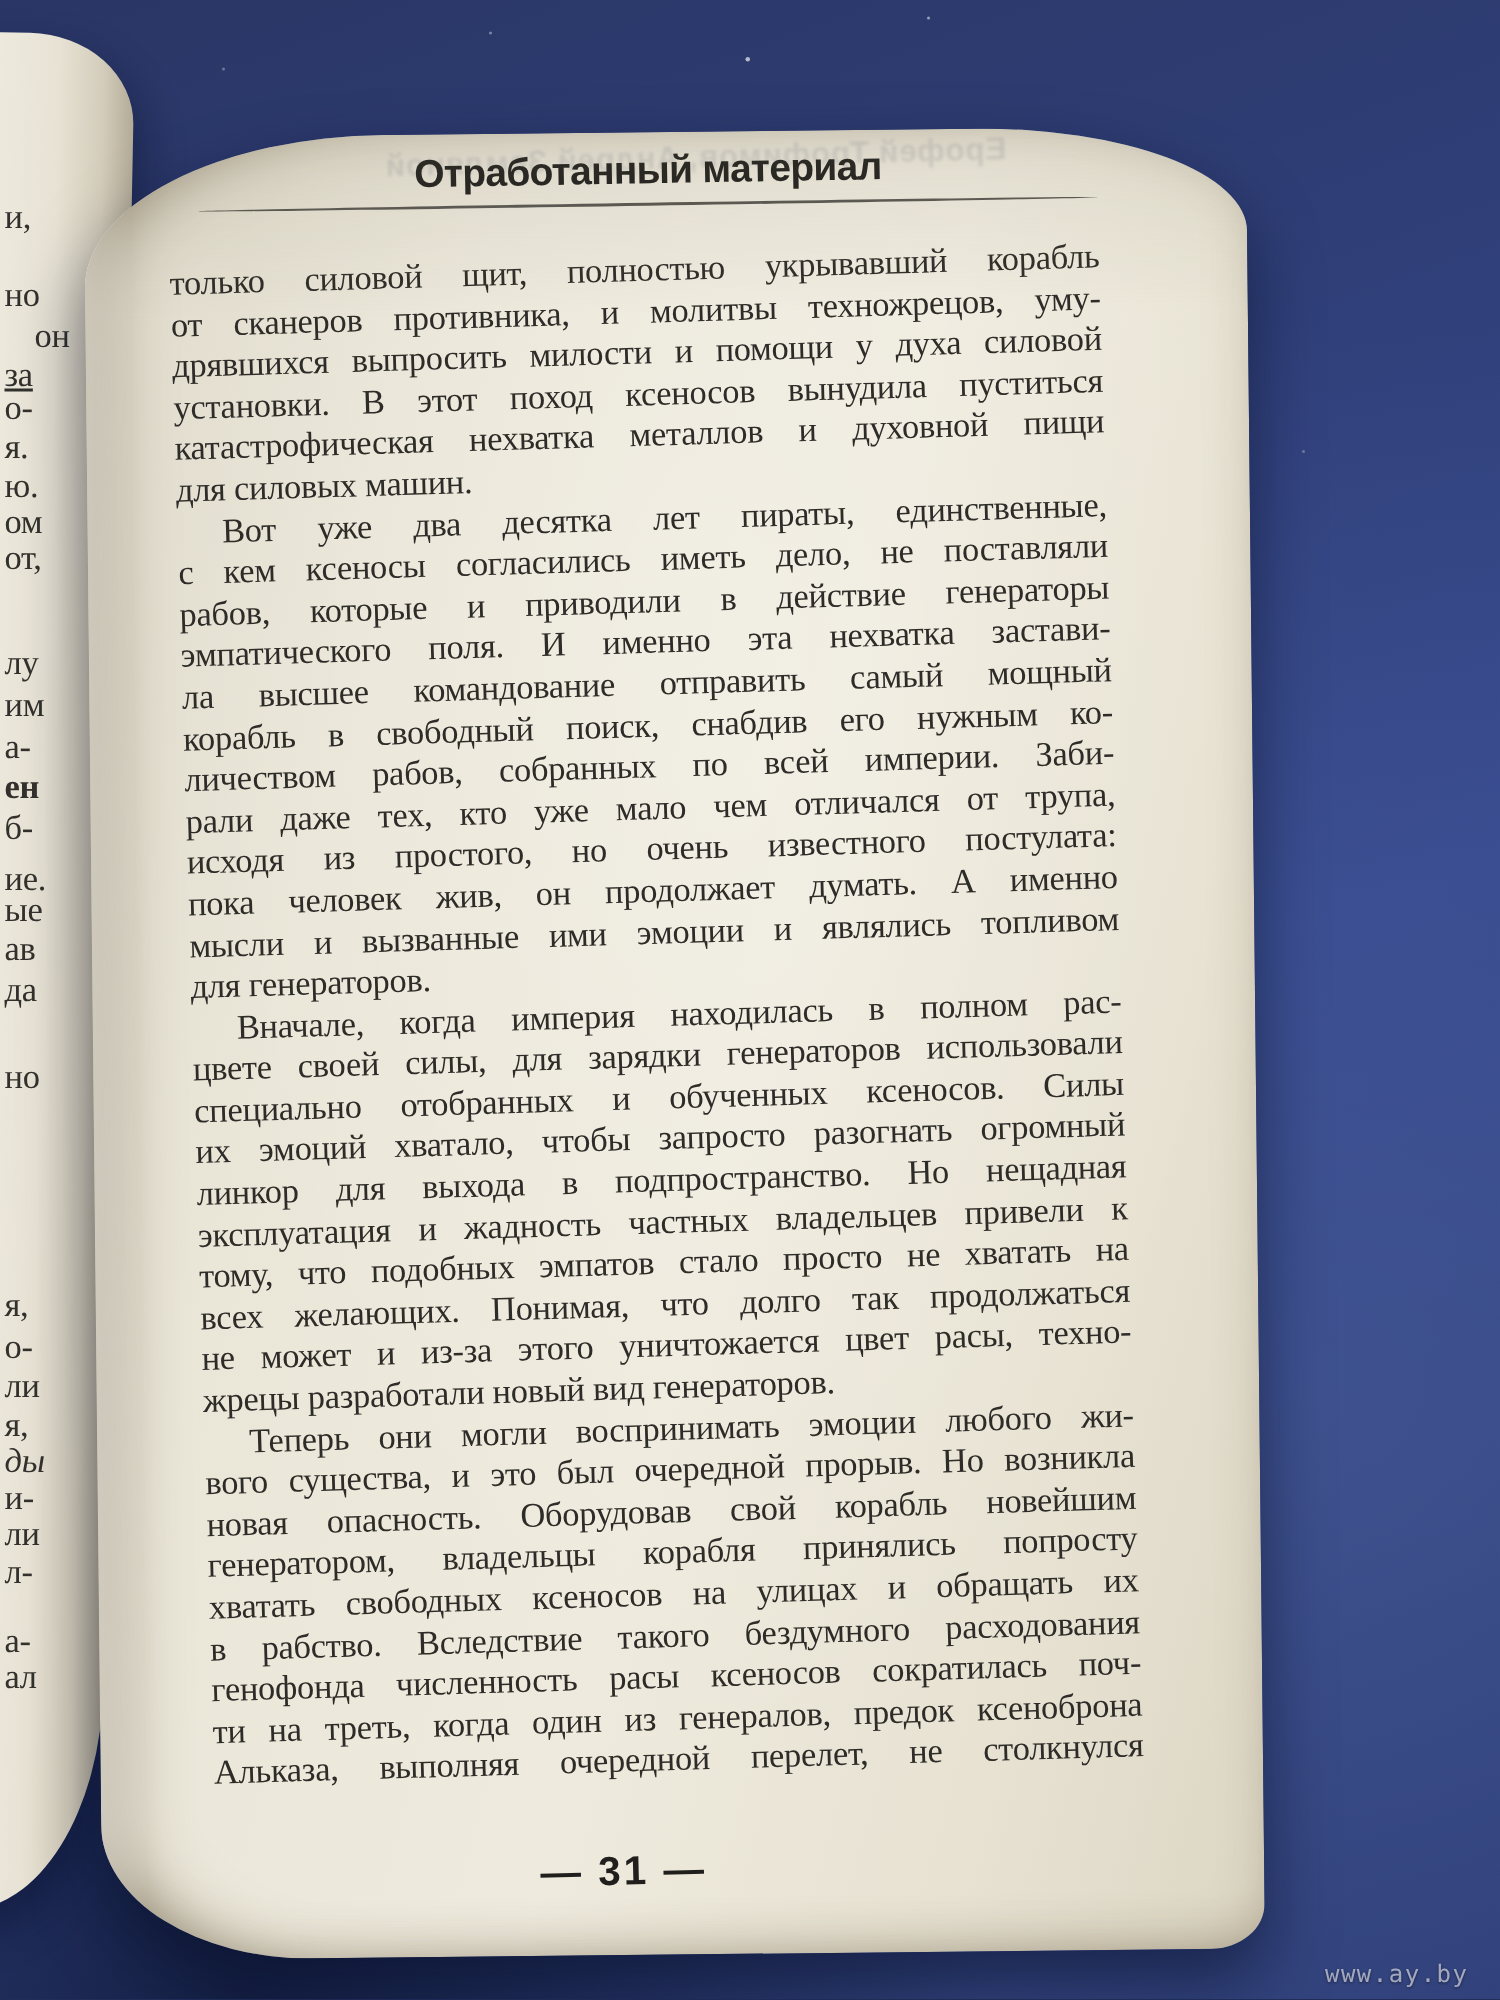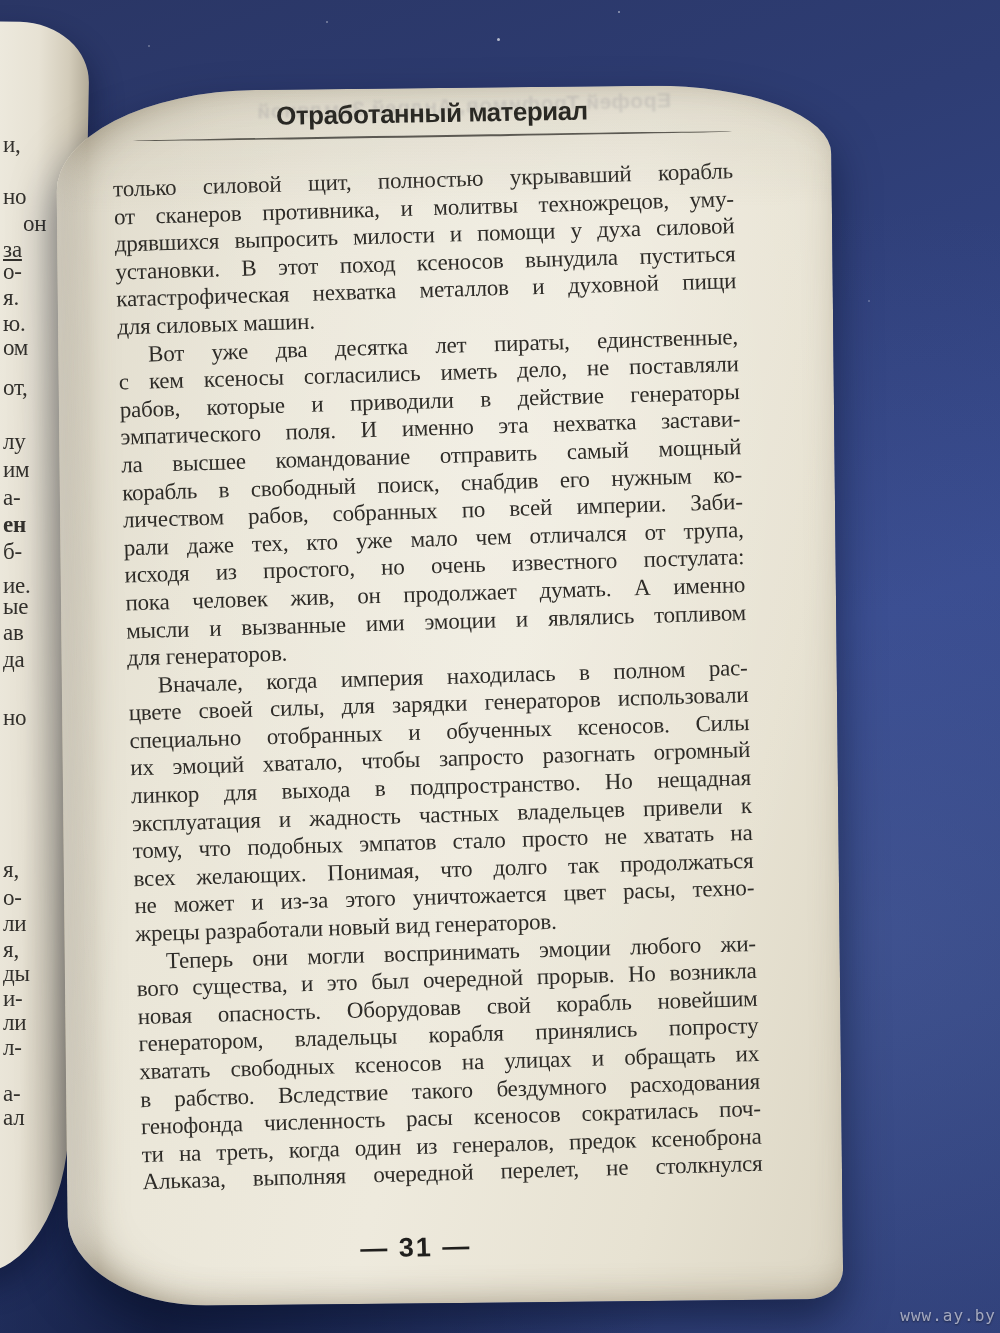--- a/index.html
+++ b/index.html
@@ -81,21 +81,21 @@
     text-align:justify;text-align-last:justify;height:27.6px;overflow:visible;
   }
   .line.indent{text-indent:30px;}
   .line.lastline{text-align-last:left;}
   .footer{
     position:absolute;left:66px;top:1146px;width:620px;text-align:center;
     transform:translateX(-28px) rotate(-0.8deg);
     font:700 27px/1 "Liberation Sans",sans-serif;color:#201f1d;letter-spacing:2px;
   }
   .watermark{
-    position:absolute;right:4px;bottom:8px;z-index:6;
+    position:absolute;right:21px;bottom:8px;z-index:6;
     font:16px "DejaVu Sans Mono",monospace;color:rgba(240,240,248,.62);
     letter-spacing:1px;text-shadow:0 1px 2px rgba(0,0,0,.45);
   }
 </style>
 </head>
 <body>
 
 <div class="photo">
   <div class="specks">
       <i></i>
@@ -108,36 +108,36 @@
   <div class="left-page"></div>
   <div class="fragments" id="fragments">
       <span class="frag" style="top: 133px;">и,</span>
       <span class="frag" style="top: 185px;">но</span>
       <span class="frag" style="top: 212px; margin-left: 20px;">он</span>
       <span class="frag" style="top: 238px; text-decoration: underline;">за</span>
       <span class="frag" style="top: 260px;">о-</span>
       <span class="frag" style="top: 286px;">я.</span>
       <span class="frag" style="top: 312px;">ю.</span>
       <span class="frag" style="top: 336px; text-align: center;">ом</span>
-      <span class="frag" style="top: 376px;">от,</span>
+      <span class="frag" style="top: 360px;">от,</span>
       <span class="frag" style="top: 430px;">лу</span>
       <span class="frag" style="top: 458px; font-family: Liberation Serif, serif;">им</span>
       <span class="frag" style="top: 486px;">а-</span>
       <span class="frag" style="top: 513px; font-weight: bold;">ен</span>
       <span class="frag" style="top: 540px;">б-</span>
       <span class="frag" style="top: 595px;">ые</span>
       <span class="frag" style="top: 574px;">ие.</span>
       <span class="frag" style="top: 621px;">ав</span>
       <span class="frag" style="top: 648px; text-align: right;">да</span>
       <span class="frag" style="top: 706px;">но</span>
       <span class="frag" style="top: 858px;">я,</span>
       <span class="frag" style="top: 886px;">о-</span>
       <span class="frag" style="top: 912px;">ли</span>
       <span class="frag" style="top: 938px;">я,</span>
-      <span class="frag" style="top: 962px;">ды</span>
+      <span class="frag" style="top: 962px; font-style: italic;">ды</span>
       <span class="frag" style="top: 987px;">и-</span>
       <span class="frag" style="top: 1011px;">ли</span>
       <span class="frag" style="top: 1036px;">л-</span>
       <span class="frag" style="top: 1082px;">а-</span>
       <span class="frag" style="top: 1106px;">ал</span>
     </div>
 
   <div class="page">
     <div class="bleed">Ерофей Трофимов, Андрей Земляной</div>
     <div class="header">Отработанный материал</div>

